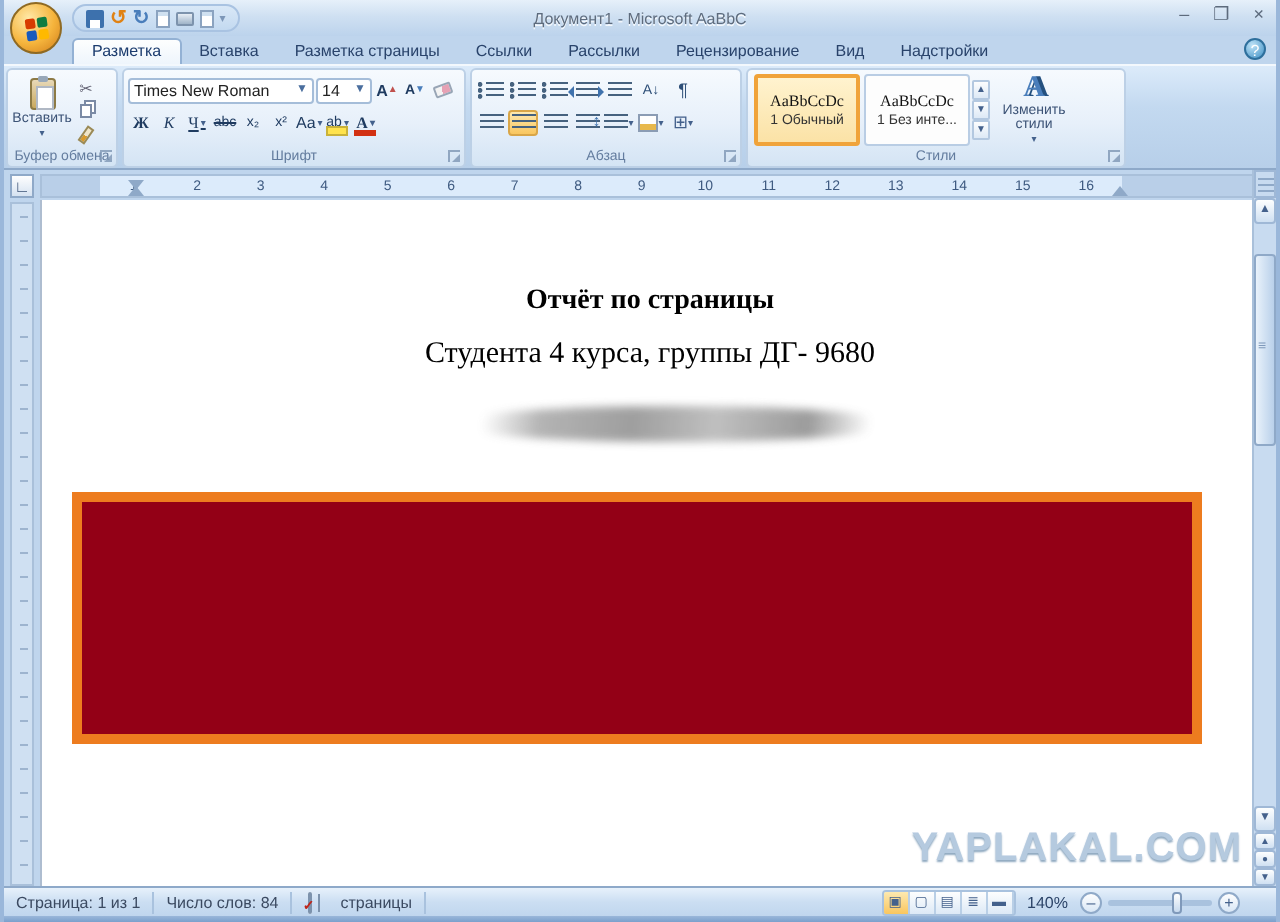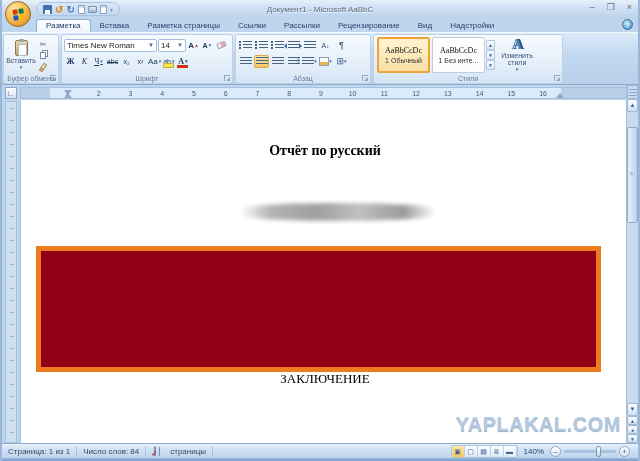--- a/index.html
+++ b/index.html
@@ -170,21 +170,21 @@
 
   
   .statusbar { position:absolute; left:0; top:443px; width:100%; height:15px;
     background:linear-gradient(#e7f1fb,#cbdef2 50%,#c0d6ee); border-top:1px solid #8ea9c9;
     display:flex; align-items:center; font-size:8px; color:#3b4a61; }
   .st-item { padding:0 6px; border-right:1px solid #a9c2de; height:11px; line-height:11px; white-space:nowrap; }
   .st-item.noborder { border-right:none; }
   .ic-book { width:10px; height:8px; background:#fff; border:1px solid #7d93ad; border-radius:1px; position:relative; margin:0 2px; }
   .ic-book::before { content:""; position:absolute; left:4px; top:0; bottom:0; width:1px; background:#7d93ad; }
   .ic-book::after { content:"\2713"; position:absolute; right:-2px; bottom:-3px; color:#c02418; font-size:7px; font-weight:bold; }
-  .st-right { margin-left:auto; display:flex; align-items:center; gap:3px; padding-right:8px; }
+  .st-right { margin-left:auto; display:flex; align-items:center; gap:3px; padding-right:18px; }
   .viewbtns { display:flex; border:1px solid #a9c2de; border-radius:2px; overflow:hidden; }
   .vbtn { width:13px; height:11px; font-size:7px; line-height:11px; text-align:center; color:#44618c; background:linear-gradient(#fdfefe,#dce9f6); border-right:1px solid #b9cfe6; }
   .vbtn.active { background:linear-gradient(#fde9b0,#f9c65f); }
   .zoom-val { font-size:8px; color:#2c4468; padding:0 3px; }
   .zbtn { width:11px; height:11px; border-radius:50%; border:1px solid #8fa9c8; background:linear-gradient(#fefefe,#d9e7f6);
     text-align:center; line-height:9px; font-size:8px; color:#44618c; }
   .zslider { width:52px; height:3px; background:#a9c2de; border-radius:2px; position:relative; }
   .zthumb { position:absolute; left:32px; top:-4px; width:5px; height:11px; background:linear-gradient(#fefefe,#c6d9ee); border:1px solid #7f99ba; border-radius:2px; }
   .bottom-edge { position:absolute; left:0; top:458px; width:100%; height:3px; background:linear-gradient(#9ab7da,#7ba0cc); }
 </style>
@@ -402,24 +402,24 @@
       <span>15</span>
         <span>16</span>
     </div>
     <span class="indent-marker im-first"></span>
     <span class="indent-marker im-hang"></span>
     <span class="indent-marker im-right"></span>
   </div>
 
   <div class="vruler"></div>
   <div class="page">
-    <div class="doc-title">Отчёт по русский</div>
+    <div class="doc-title">Отчёт по страницы</div>
+    <div class="doc-subtitle">Студента 4 курса, группы ДГ- 9680</div>
     <div class="smudge"></div>
     <div class="redbox" style="background:#930016;border:5px solid #ed7c1f;"></div>
-    <div class="doc-h2">ЗАКЛЮЧЕНИЕ</div>
     <div class="watermark">YAPLAKAL.COM</div>
   </div>
 
   <div class="scrollbar">
     <span class="sb-toggle"></span>
     <span class="sb-btn">▲</span>
     <div class="sb-track">
       <span class="sb-thumb"></span>
     </div>
     <span class="sb-btn">▼</span>

